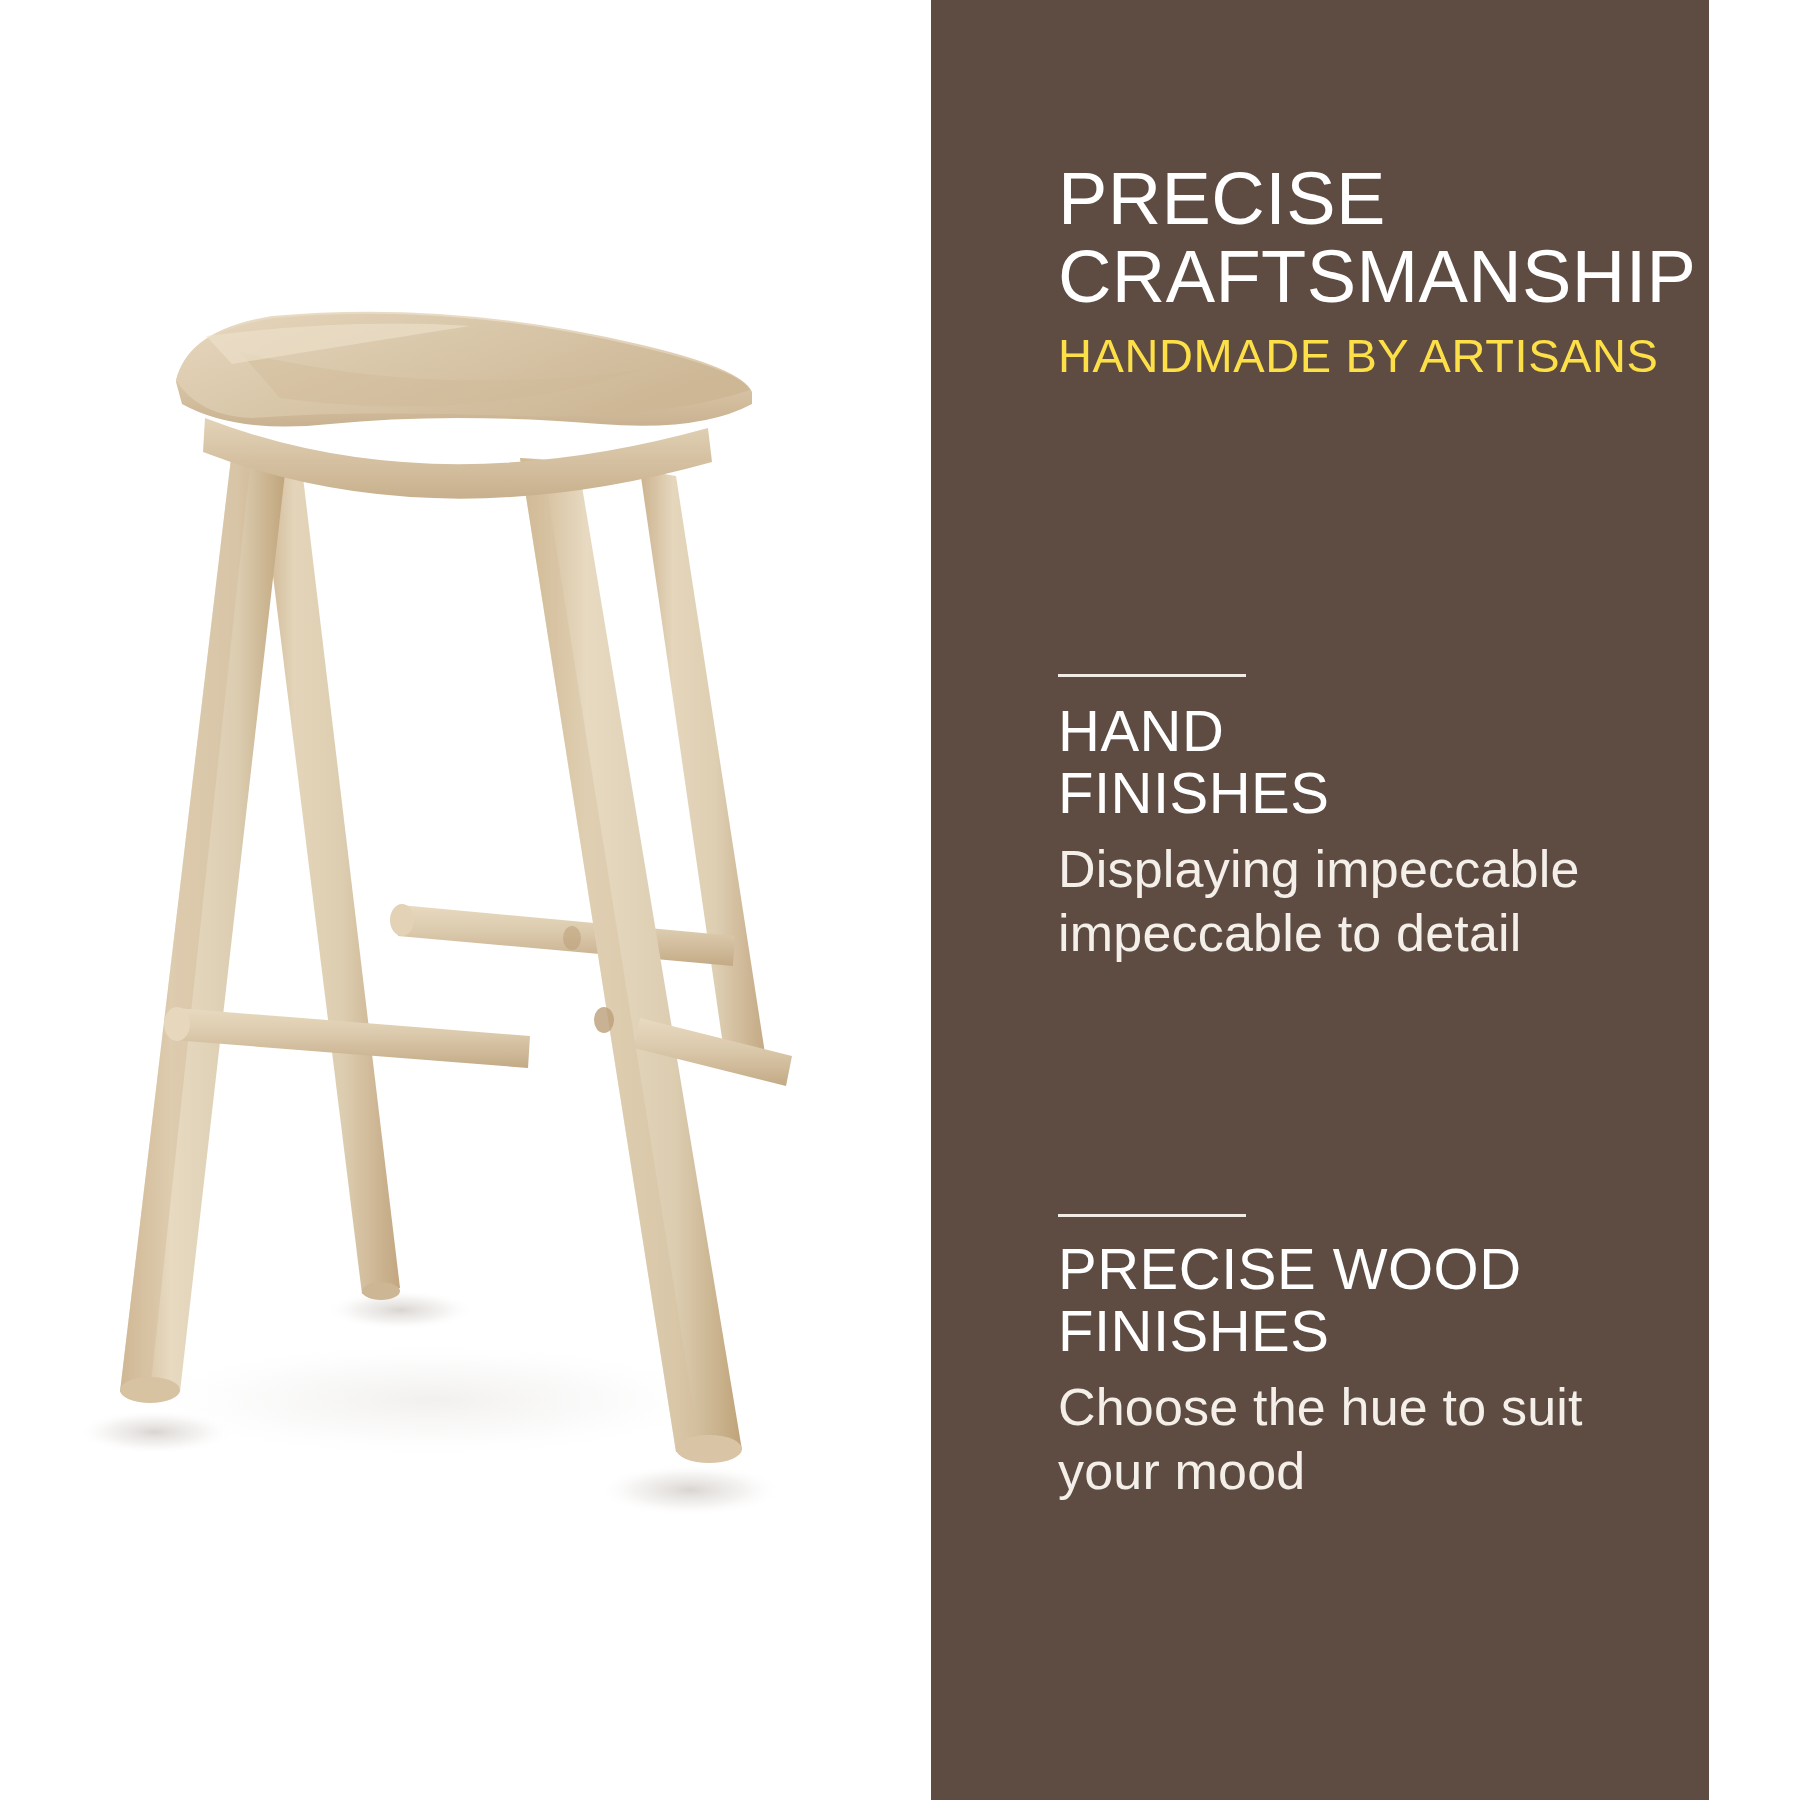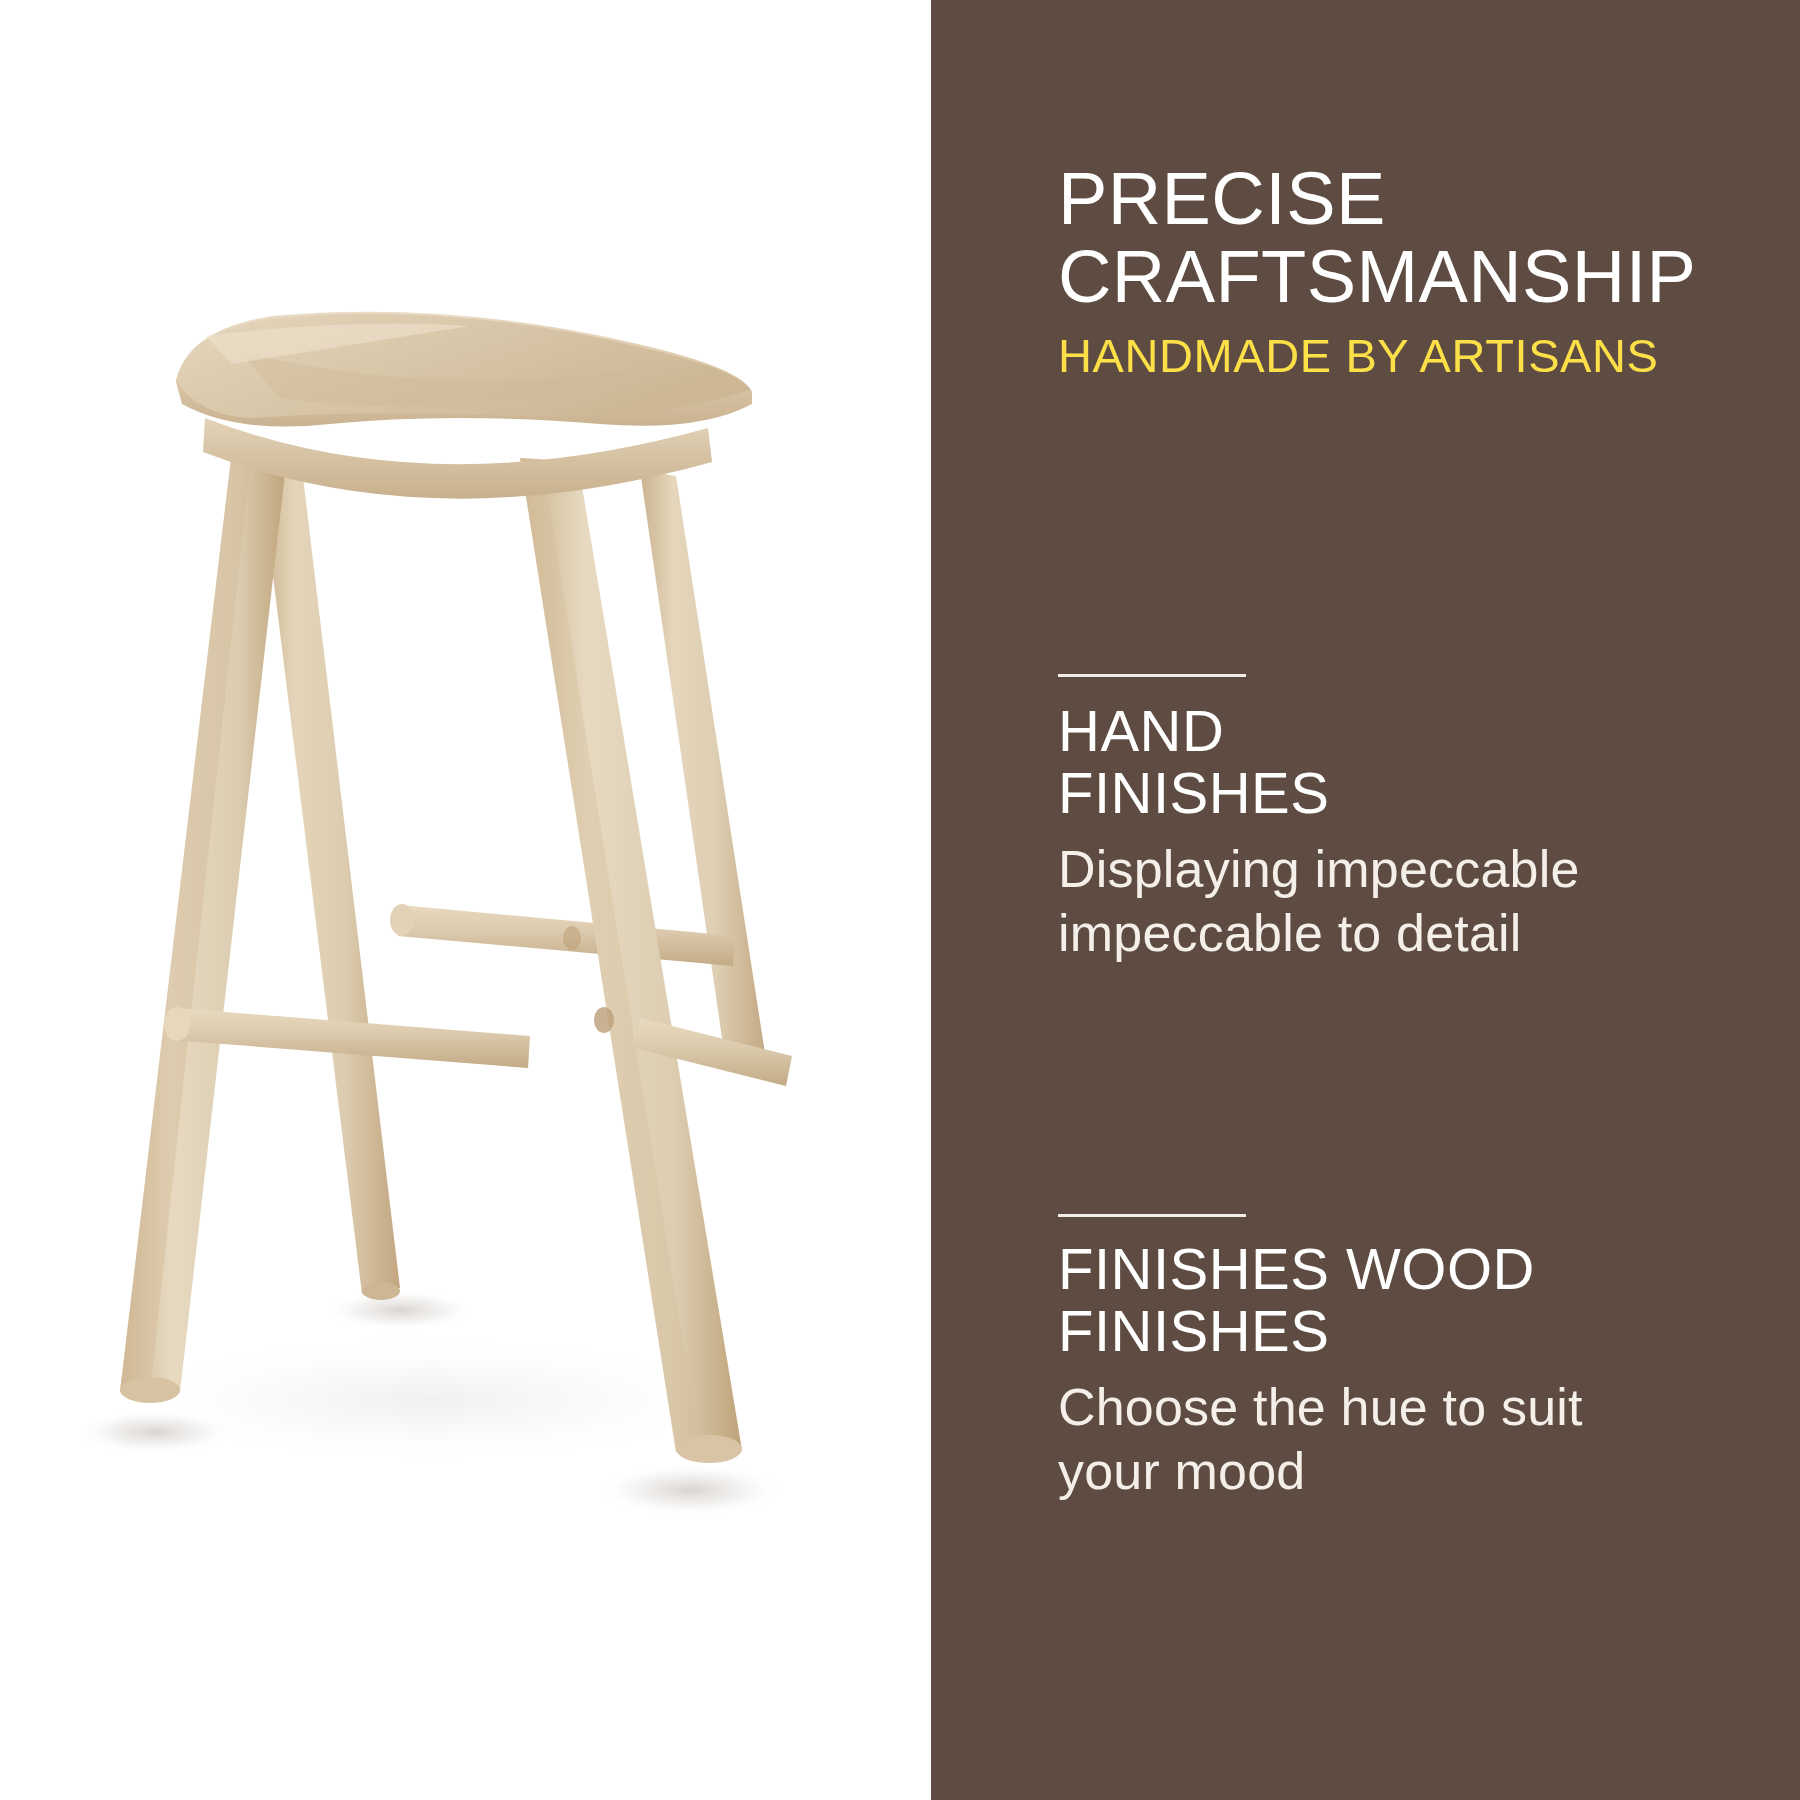--- a/index.html
+++ b/index.html
@@ -10,21 +10,21 @@
   }
   .canvas{position:relative;width:1800px;height:1800px;background:#ffffff;}
 
   
   .photo-pane{position:absolute;left:0;top:0;width:931px;height:1800px;background:#fff;overflow:hidden;}
   .stool{position:absolute;left:0;top:0;width:931px;height:1800px;}
   .stool svg{display:block;width:100%;height:100%;}
 
   
   .info-pane{
-    position:absolute;left:931px;top:0;width:869px;height:1800px;
+    position:absolute;left:931px;top:0;width:778px;height:1800px;
     background:#5e4c42;
   }
   .pane-inner{position:absolute;left:127px;top:0;right:0;height:100%;}
 
   .headline{
     position:absolute;top:160px;left:0;width:740px;
     color:#ffffff;font-weight:300;font-size:74px;line-height:1.06;
     letter-spacing:0.4px;
   }
   .headline .l1{display:block;}
@@ -175,21 +175,21 @@
         <p>
           <span class="ln">Displaying impeccable</span>
           <span class="ln">impeccable to detail</span>
         </p>
       </div>
 
       <div class="rule rule-2"></div>
 
       <div class="block block-organic">
         <h3>
-          <span class="ln">FINISHES WOOD</span>
+          <span class="ln">PRECISE WOOD</span>
           <span class="ln">FINISHES</span>
         </h3>
         <p>
           <span class="ln">Choose the hue to suit</span>
           <span class="ln">your mood</span>
         </p>
       </div>
 
     </div>
   </div>

